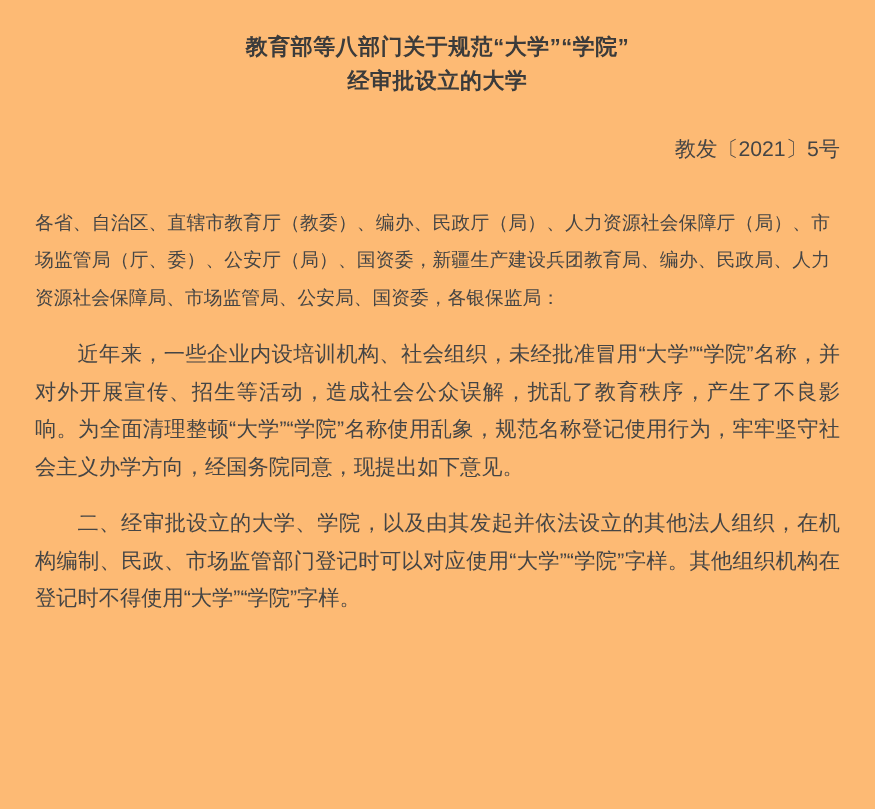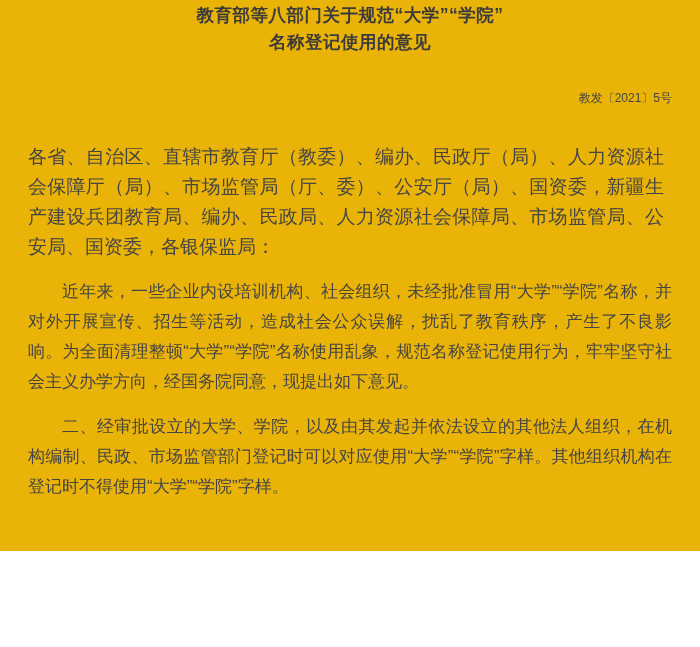--- a/index.html
+++ b/index.html
@@ -3,68 +3,68 @@
 <meta charset="utf-8">
 <style>
   html, body {
     margin: 0;
     padding: 0;
     background: #ffffff;
   }
   .page {
     position: relative;
     width: 700px;
-    height: 551px;
+    height: 647px;
     box-sizing: border-box;
-    padding: 2px 28px 0 28px;
+    padding: 24px 28px 0 28px;
     overflow: hidden;
-    background: #eab308;
+    background: #fdba74;
     font-family: "Liberation Sans", "DejaVu Sans", sans-serif;
     color: #404040;
   }
   .doc-title {
     margin: 0;
     font-size: 17.5px;
     font-weight: bold;
     text-align: center;
     line-height: 27px;
     color: #3b3b3b;
     letter-spacing: 0.5px;
   }
   .doc-number {
     margin-top: 32px;
     text-align: right;
-    font-size: 12px;
+    font-size: 17px;
     line-height: 20px;
     color: #454545;
   }
   .addressee {
     margin: 34px 8px 0 0;
-    font-size: 19px;
+    font-size: 15px;
     line-height: 30px;
     text-align: justify;
     color: #454545;
   }
   .body-para {
     margin: 15px 0 0 0;
     font-size: 17px;
     line-height: 30px;
     text-indent: 2em;
     text-align: justify;
     color: #454545;
   }
 </style>
 </head>
 <body>
 
 <div class="page">
 
   <h1 class="doc-title">
     <span>教育部等八部门关于规范“大学”“学院”</span><br>
-    <span>名称登记使用的意见</span>
+    <span>经审批设立的大学</span>
   </h1>
 
   <div class="doc-number">教发〔2021〕5号</div>
 
   <p class="addressee">各省、自治区、直辖市教育厅（教委）、编办、民政厅（局）、人力资源社会保障厅（局）、市场监管局（厅、委）、公安厅（局）、国资委，新疆生产建设兵团教育局、编办、民政局、人力资源社会保障局、市场监管局、公安局、国资委，各银保监局：</p>
 
   <p class="body-para">近年来，一些企业内设培训机构、社会组织，未经批准冒用“大学”“学院”名称，并对外开展宣传、招生等活动，造成社会公众误解，扰乱了教育秩序，产生了不良影响。为全面清理整顿“大学”“学院”名称使用乱象，规范名称登记使用行为，牢牢坚守社会主义办学方向，经国务院同意，现提出如下意见。</p>
 
 
   <p class="body-para">二、经审批设立的大学、学院，以及由其发起并依法设立的其他法人组织，在机构编制、民政、市场监管部门登记时可以对应使用“大学”“学院”字样。其他组织机构在登记时不得使用“大学”“学院”字样。</p>

